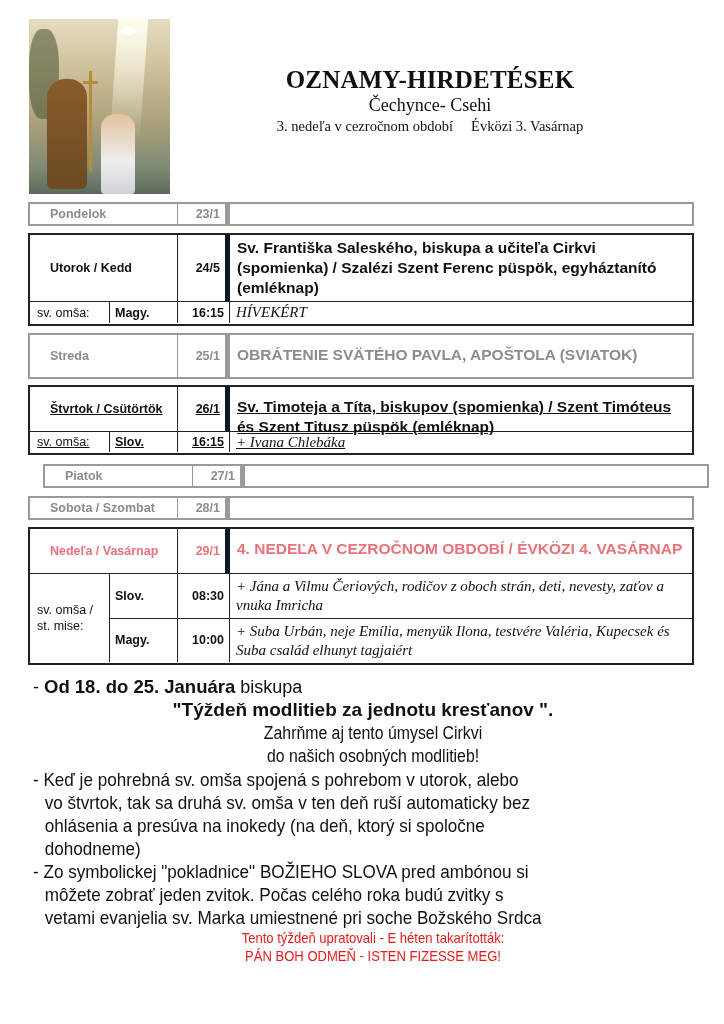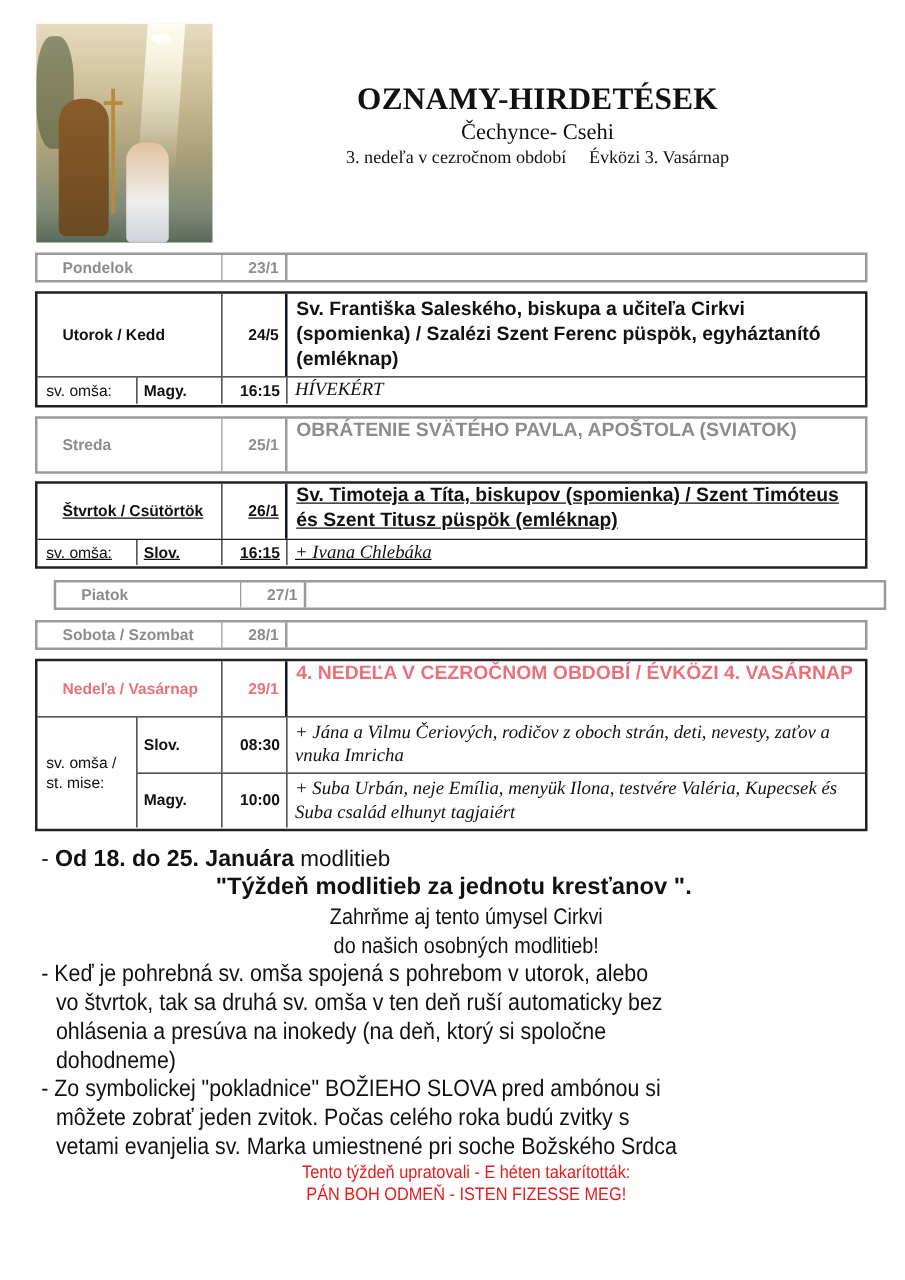--- a/index.html
+++ b/index.html
@@ -16,22 +16,22 @@
 
   .head{position:absolute;left:240px;top:66px;width:380px;text-align:center;font-family:"Liberation Serif",serif;}
   .head .t1{font-size:25px;font-weight:bold;letter-spacing:0.2px;line-height:28px;}
   .head .t2{font-size:18px;line-height:22px;}
   .head .t3{font-size:14.5px;line-height:20px;white-space:pre;}
 
   .box{position:absolute;left:28px;width:666px;box-sizing:border-box;border:2px solid #222;}
   .box.light{border-color:#9a9a9a;}
   .row{display:flex;box-sizing:border-box;}
   .c-day{width:148px;box-sizing:border-box;border-right:1px solid #222;display:flex;align-items:center;padding-left:20px;font-size:12.5px;font-weight:bold;}
-  .c-date{width:52px;box-sizing:border-box;border-right:2px solid #0f172a;display:flex;align-items:center;justify-content:flex-end;padding-right:5px;font-size:12.5px;font-weight:bold;}
-  .c-text{flex:1;padding:0 7px;font-size:15.5px;font-weight:bold;line-height:20px;}
+  .c-date{width:52px;box-sizing:border-box;border-right:5px solid #0f172a;display:flex;align-items:center;justify-content:flex-end;padding-right:5px;font-size:12.5px;font-weight:bold;}
+  .c-text{flex:1;padding:10px 7px;font-size:15.5px;font-weight:bold;line-height:20px;}
   .light .c-day,.light .c-date{color:#8c8c8c;border-color:#9a9a9a;}
   .light .c-text{color:#8c8c8c;}
   .pink .c-day,.pink .c-date,.pink .c-text{color:#e9727a;}
   .c-lbl{width:80px;box-sizing:border-box;border-right:1px solid #222;font-size:12.5px;padding-left:7px;display:flex;align-items:center;}
   .c-lang{width:68px;box-sizing:border-box;border-right:1px solid #222;font-size:12.5px;font-weight:bold;padding-left:5px;display:flex;align-items:center;}
   .c-time{width:52px;box-sizing:border-box;border-right:1px solid #222;font-size:12.5px;font-weight:bold;display:flex;align-items:center;justify-content:flex-end;padding-right:5px;}
   .c-int{flex:1;font-family:"Liberation Serif",serif;font-style:italic;font-size:15px;padding:1px 6px;line-height:19px;}
   .bt{border-top:1px solid #222;}
 
   .notes{position:absolute;left:33px;top:676px;width:680px;font-family:"Liberation Sans",sans-serif;}
@@ -139,21 +139,21 @@
       <div class="row bt" style="height:45px;color:#111;">
         <div class="c-lang">Magy.</div>
         <div class="c-time">10:00</div>
         <div class="c-int" style="padding-top:3px;">+ Suba Urbán, neje Emília, menyük Ilona, testvére Valéria, Kupecsek és Suba család elhunyt tagjaiért</div>
       </div>
     </div>
   </div>
 </div>
 
 <div class="notes">
-  <div class="n1"><span>- </span><b>Od 18. do 25. Januára</b><span> modlitieb</span></div>
+  <div class="n1"><span>- </span><b>Od 18. do 25. Januára</b><span> biskupa</span></div>
   <div class="n2">"Týždeň modlitieb za jednotu kresťanov ".</div>
   <div class="n3">Zahrňme aj tento úmysel Cirkvi</div>
   <div class="n3">do našich osobných modlitieb!</div>
   <div class="para">
     <span style="display:block">- Keď je pohrebná sv. omša spojená s pohrebom v utorok, alebo</span>
     <span class="ind">vo štvrtok, tak sa druhá sv. omša v ten deň ruší automaticky bez</span>
     <span class="ind">ohlásenia a presúva na inokedy (na deň, ktorý si spoločne</span>
     <span class="ind">dohodneme)</span>
   </div>
   <div class="para">

